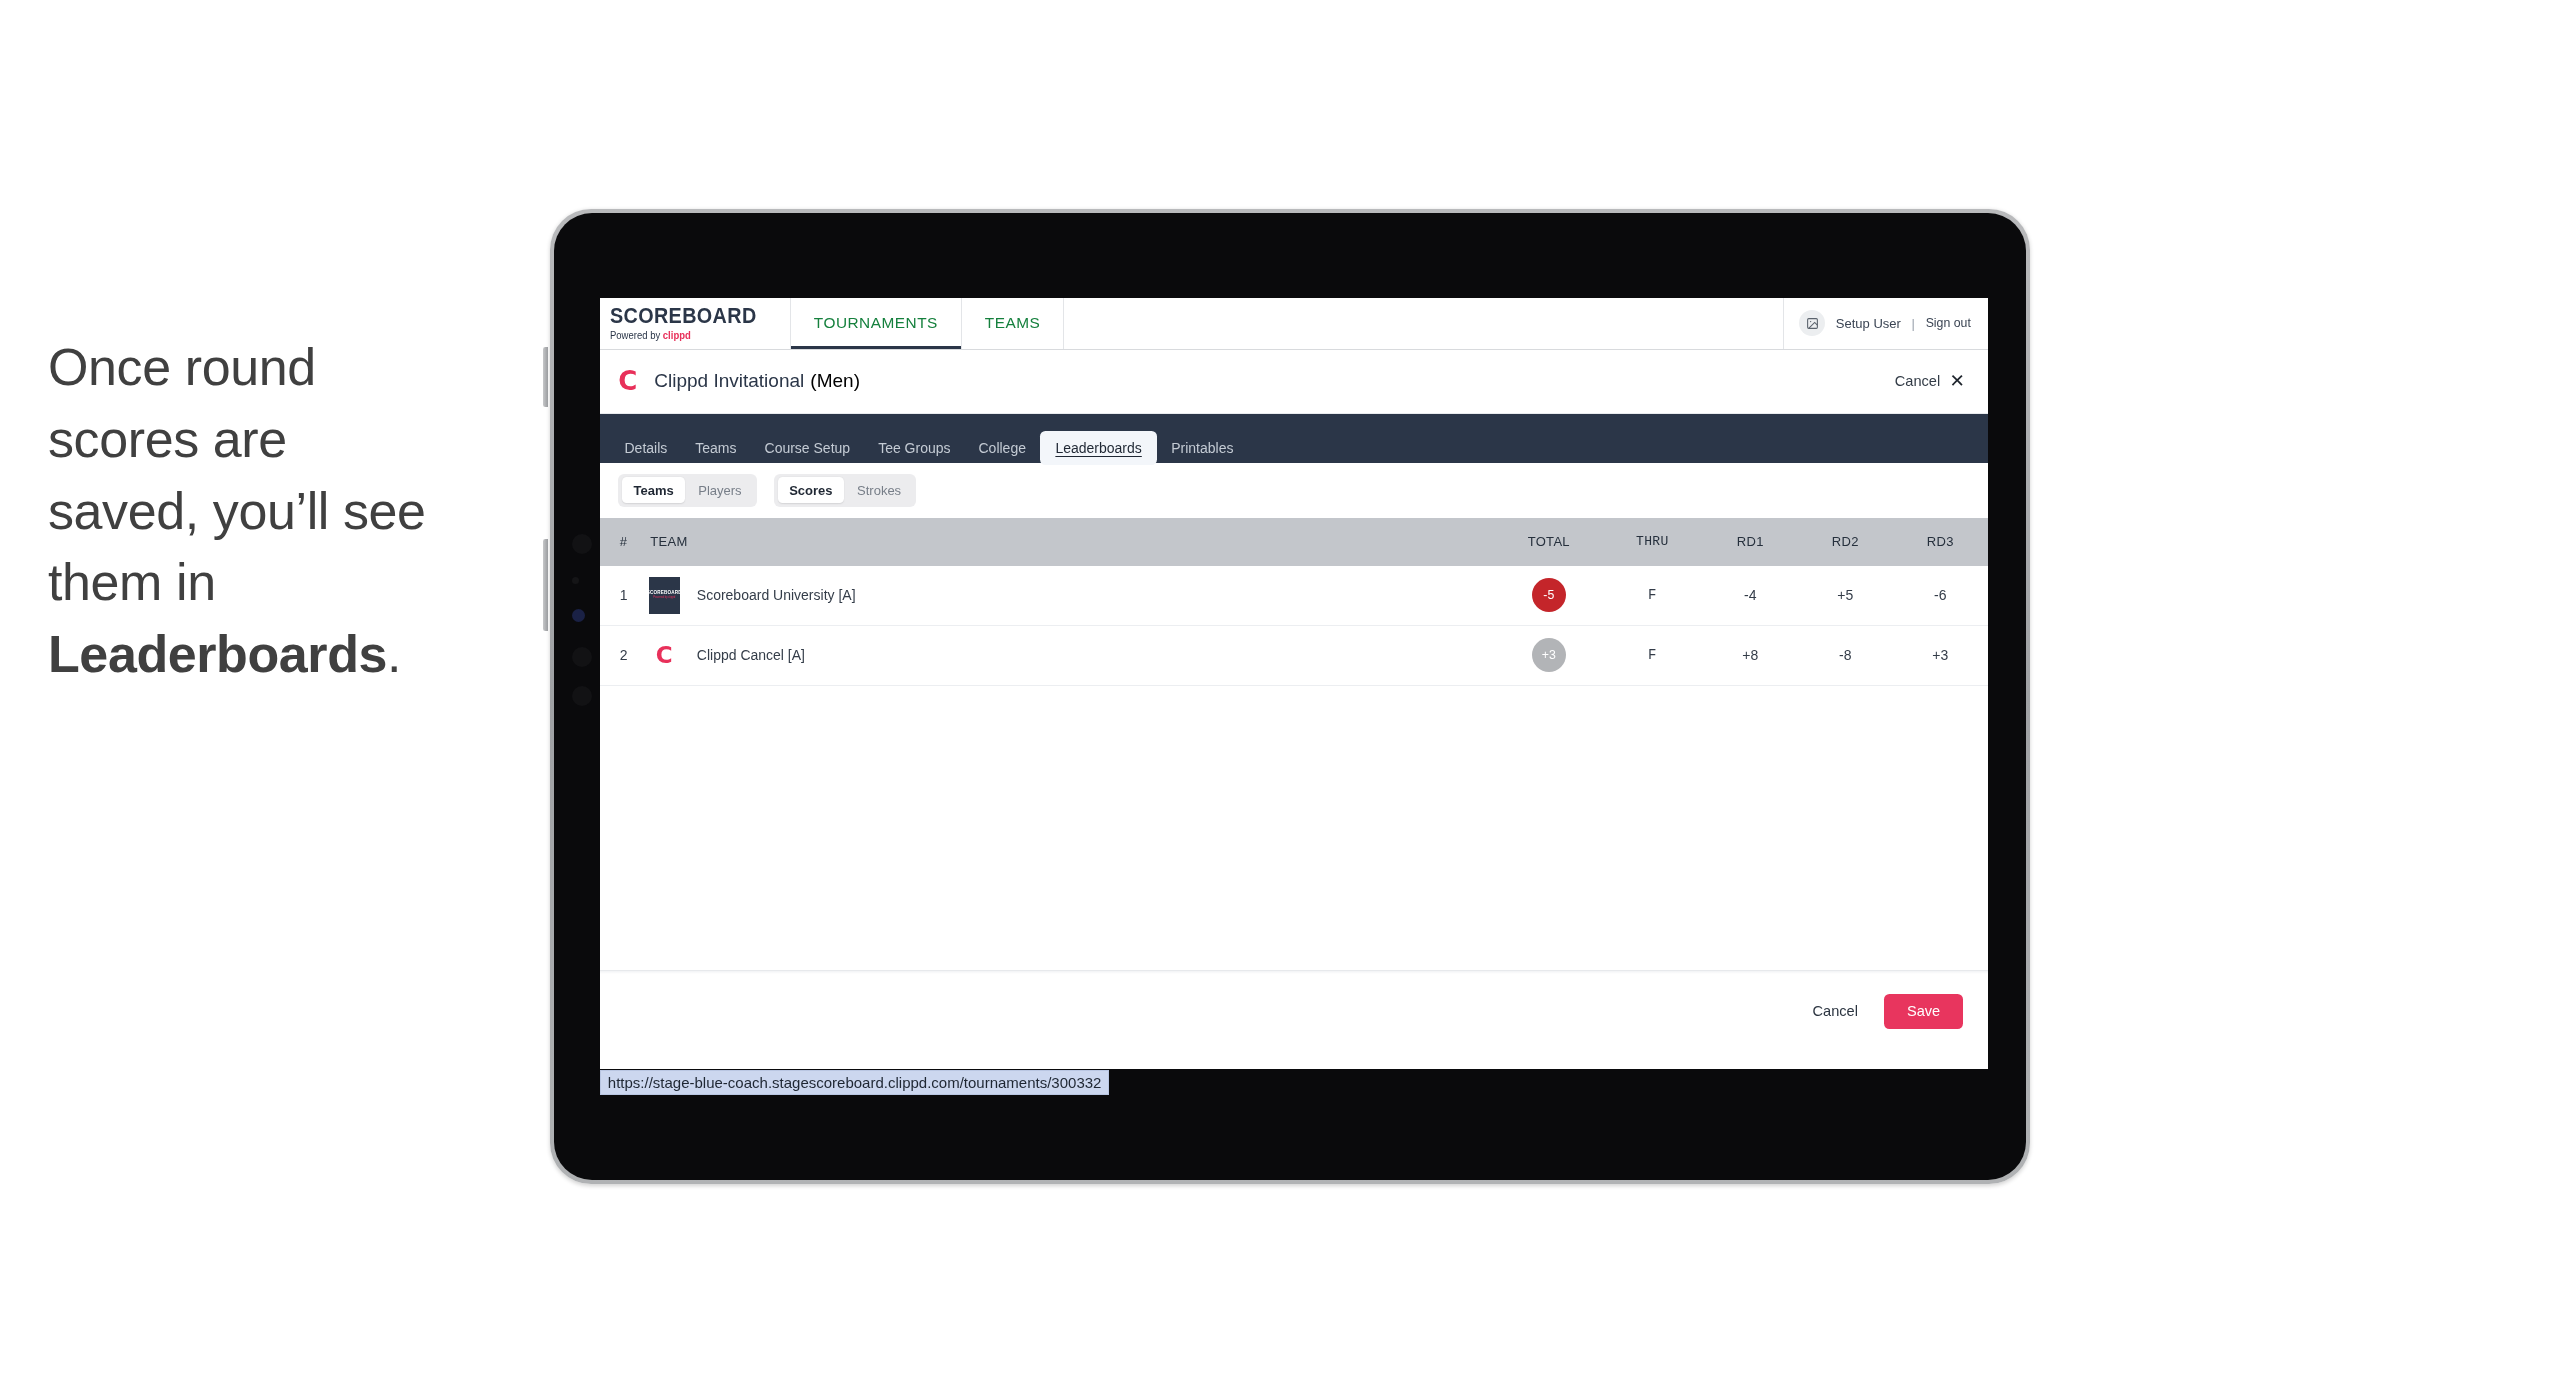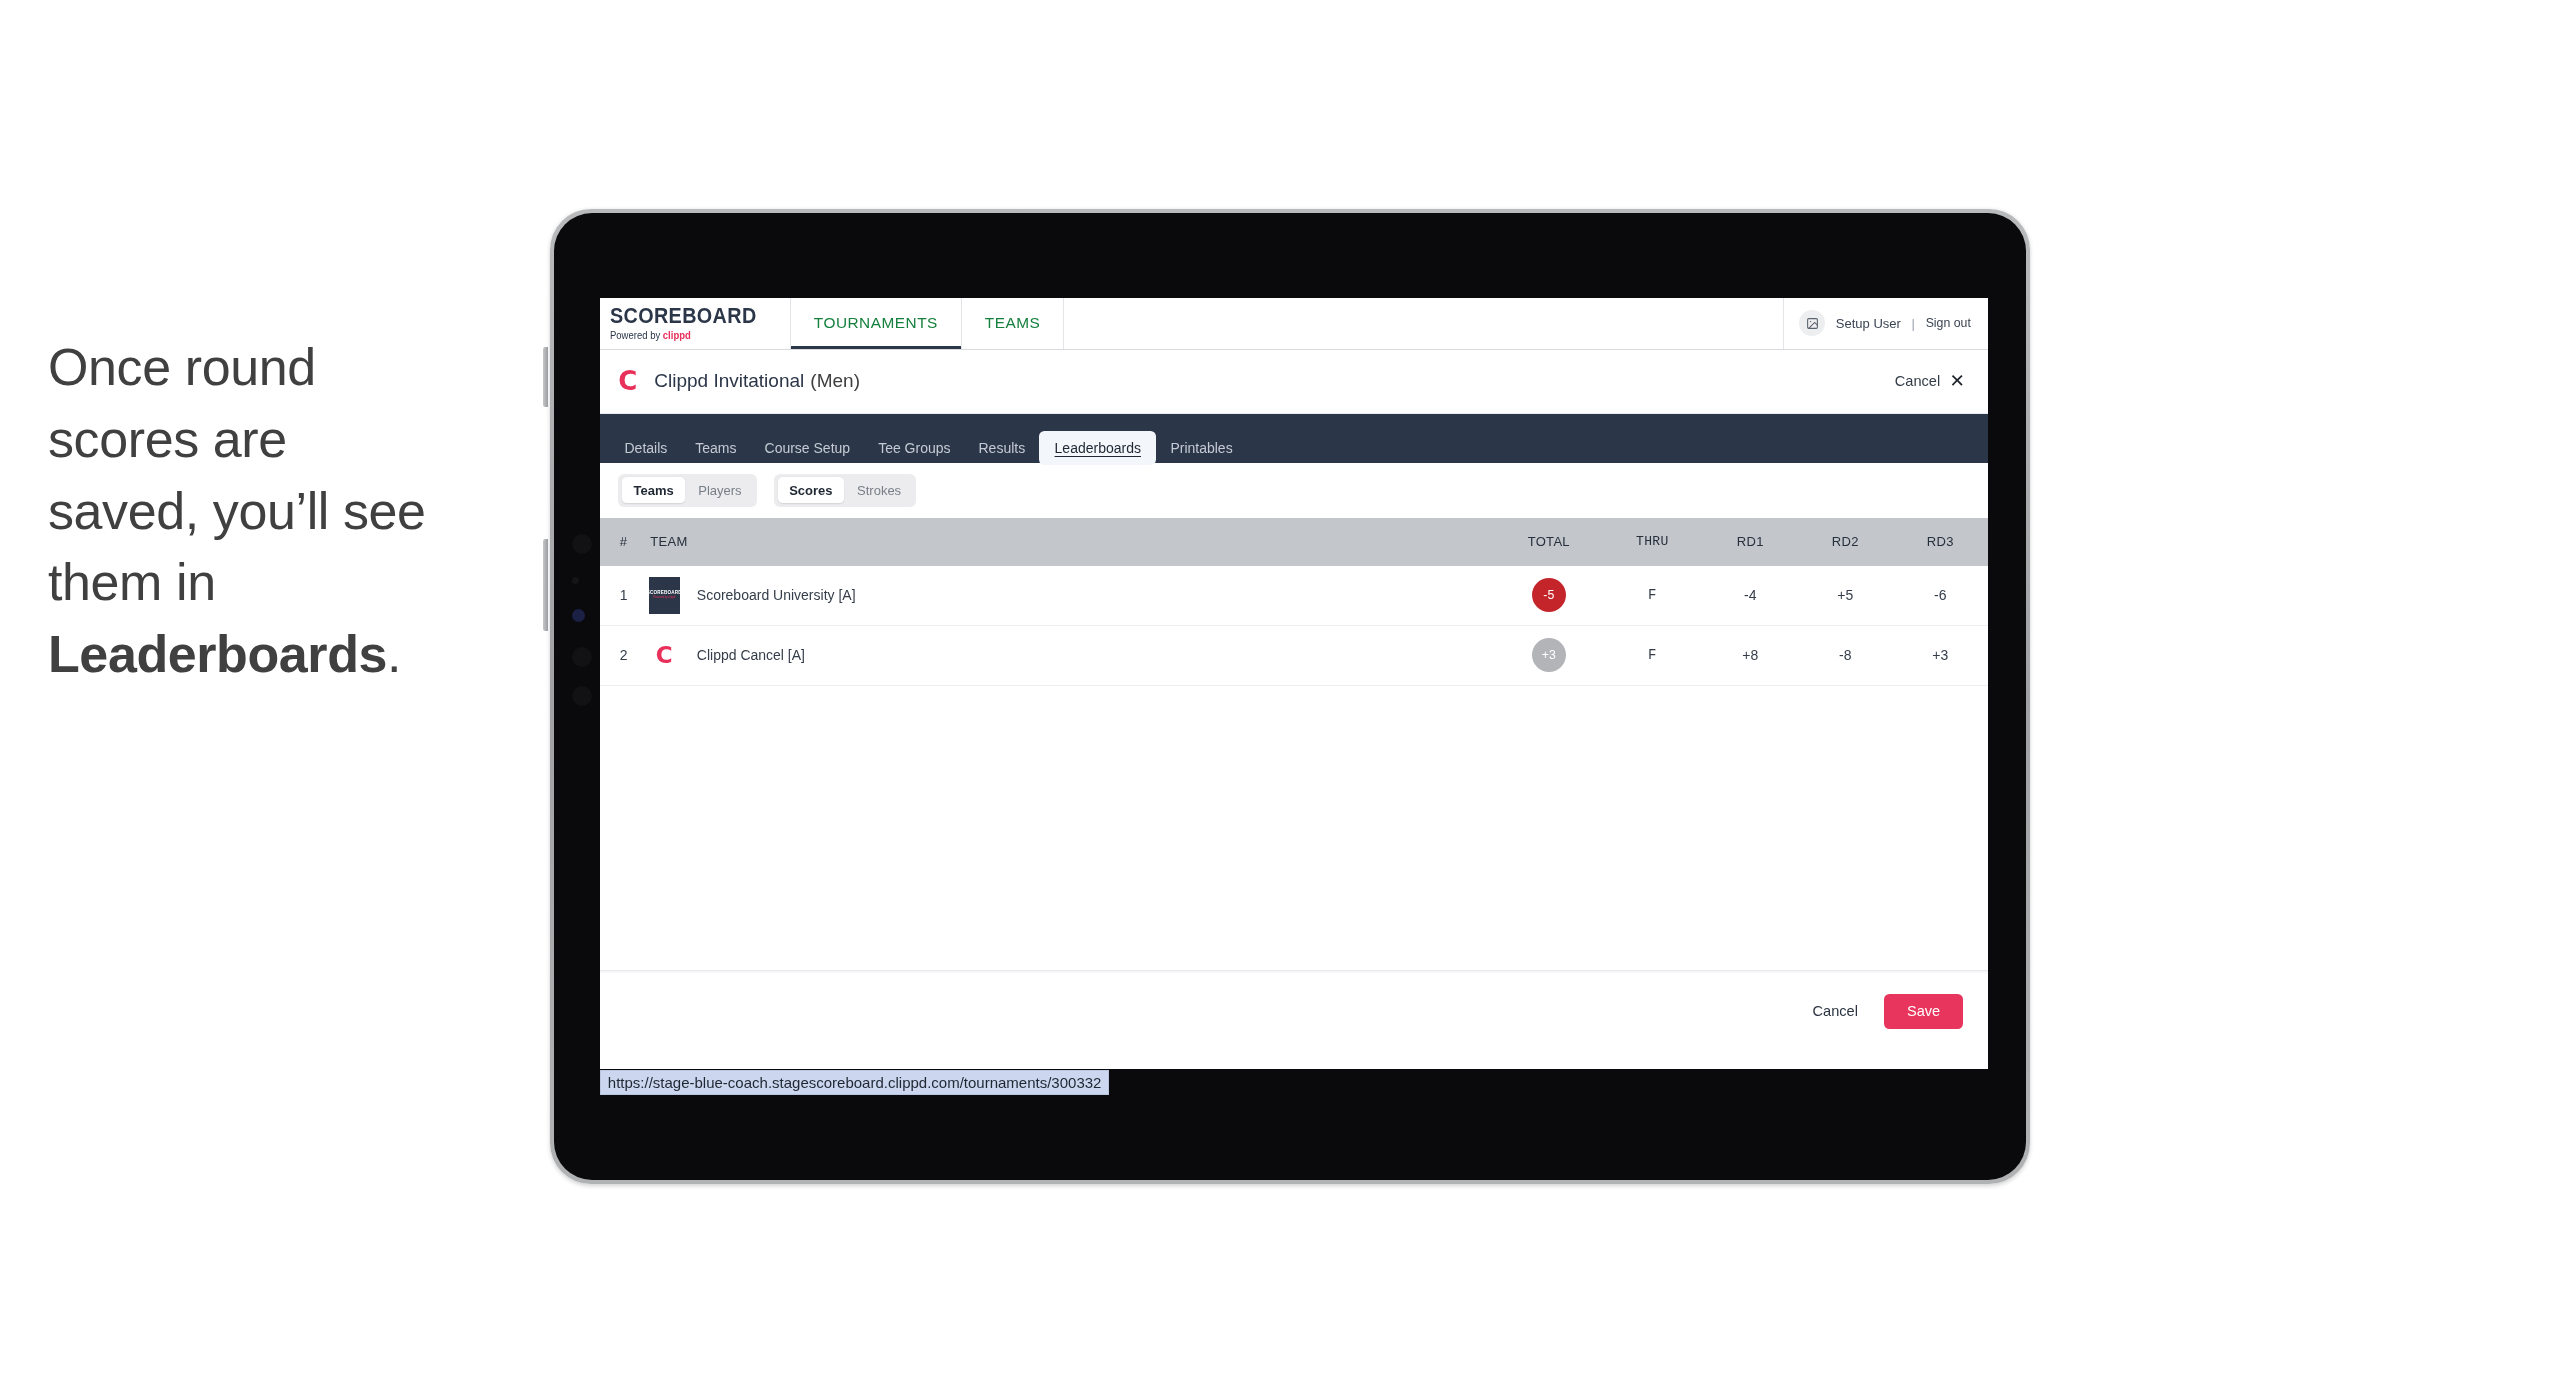--- a/index.html
+++ b/index.html
@@ -127,21 +127,21 @@
     height: 64px; padding: 0 23px 0 18.4px;
     background: #fff;
     border-bottom: 0.8px solid #e9ebee;
   }
   .c-logo {
     font-size: 26px; font-weight: 800; color: #e8305a;
     line-height: 1; margin-right: 17px;
     font-family: "DejaVu Sans", sans-serif;
   }
   .modal-title { font-size: 19px; color: #2b3648; }
-  .modal-title .gender { color: #404040; margin-left: 6.1px; }
+  .modal-title .gender { color: #000000; margin-left: 6.1px; }
   .modal-head .spacer { flex: 1; }
   .cancel-x { display: flex; align-items: center; gap: 9.2px; cursor: pointer; }
   .cancel-x .lbl { font-size: 14.6px; color: #333c47; }
   .cancel-x .x { font-size: 18.4px; color: #1e242c; line-height: 1; }
 
   
   .subnav {
     display: flex; align-items: center; gap: 0;
     height: 49px; padding: 0 10.7px;
     background: #2b3648;
@@ -346,21 +346,21 @@
           <div class="subnav-item">
               <span>Teams</span>
             </div>
           <div class="subnav-item">
               <span>Course Setup</span>
             </div>
           <div class="subnav-item">
               <span>Tee Groups</span>
             </div>
           <div class="subnav-item">
-              <span>Results</span>
+              <span>College</span>
             </div>
           <div class="subnav-item active">
               <span>Leaderboards</span>
             </div>
           <div class="subnav-item">
               <span>Printables</span>
             </div>
         </div>
 
         <div class="toggles">

